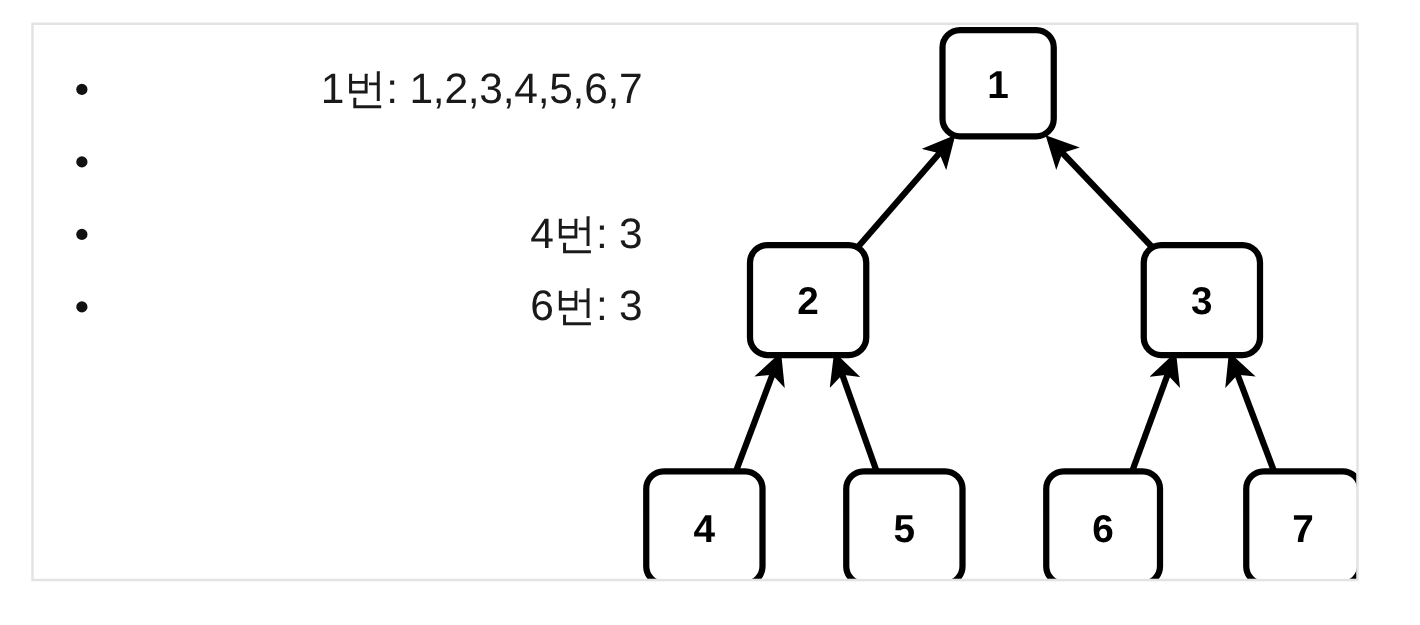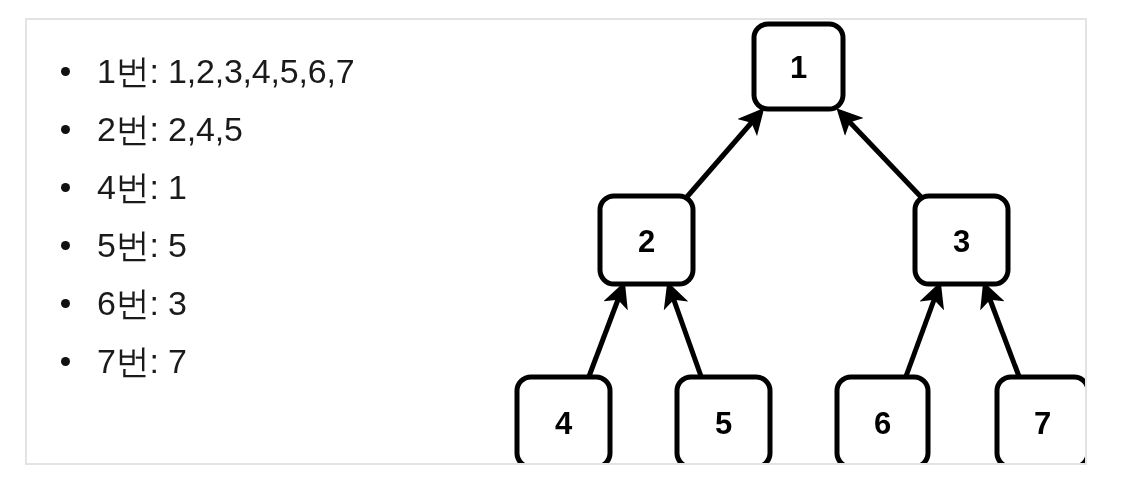--- a/index.html
+++ b/index.html
@@ -22,20 +22,21 @@
   .panel {
     position: absolute;
     left: 25px;
     top: 18px;
     width: 1062px;
     height: 447px;
     border: 2px solid #e3e3e3;
     background: #ffffff;
     box-sizing: border-box;
     overflow: hidden;
+    text-align: right;
   }
   .adj-list {
     position: absolute;
     left: 17px;
     top: 22px;
     list-style: none;
     margin: 0;
     padding: 0;
     width: 470px;
   }
@@ -94,37 +95,28 @@
 <div id="root">
   <div class="panel">
 
     <ul class="adj-list">
       <li class="adj-item">
         <span class="bullet"></span>
         <span>1번: 1,2,3,4,5,6,7</span>
       </li>
       <li class="adj-item">
         <span class="bullet"></span>
-        <span>2번: 2,4,5</span>
       </li>
       <li class="adj-item">
         <span class="bullet"></span>
-        <span>4번: 1</span>
-      </li>
-      <li class="adj-item">
-        <span class="bullet"></span>
-        <span>5번: 5</span>
+        <span>4번: 3</span>
       </li>
       <li class="adj-item">
         <span class="bullet"></span>
         <span>6번: 3</span>
-      </li>
-      <li class="adj-item">
-        <span class="bullet"></span>
-        <span>7번: 7</span>
       </li>
     </ul>
 
     <div class="tree">
       <svg width="1062" height="447" viewBox="0 0 1062 447">
         <defs>
           <marker id="arrowhead" markerWidth="5.2" markerHeight="5.2" refX="3.6" refY="2.6" orient="auto" markerUnits="strokeWidth">
             <path d="M 0 0 L 5.2 2.6 L 0 5.2 L 1.3 2.6 z" fill="#000000"></path>
           </marker>
         </defs>

